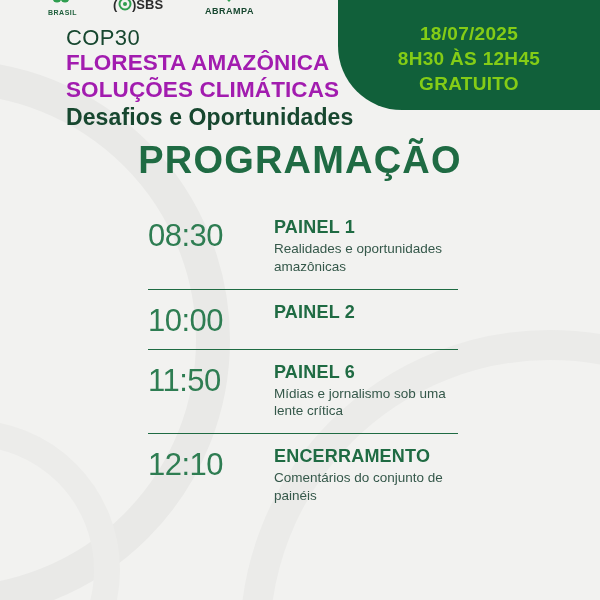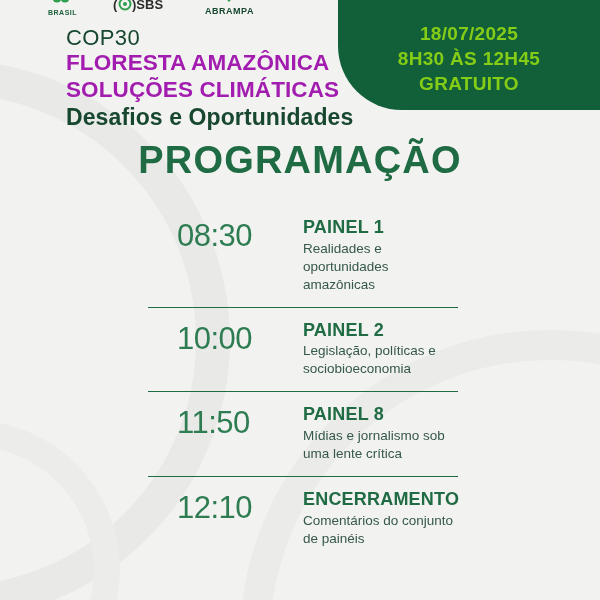--- a/index.html
+++ b/index.html
@@ -168,21 +168,20 @@
   }
   .sched-time {
     color: #2e7d52;
     font-size: 31px;
     font-weight: normal;
     letter-spacing: -0.5px;
     width: 112px;
     flex: none;
     line-height: 1;
     padding-top: 2px;
-    margin-left: 29px;
   }
   .sched-body {
     flex: 1;
   }
   .sched-title {
     color: #1f6b43;
     font-weight: bold;
     font-size: 18px;
     letter-spacing: 0.2px;
     line-height: 1.1;
@@ -253,27 +252,26 @@
     <div class="sched-time">08:30</div>
     <div class="sched-body">
       <div class="sched-title">PAINEL 1</div>
       <div class="sched-desc">Realidades e oportunidades amazônicas</div>
     </div>
   </div>
   <div class="sched-row">
     <div class="sched-time">10:00</div>
     <div class="sched-body">
       <div class="sched-title">PAINEL 2</div>
-      <div class="sched-desc">Legislação, políticas e sociobioeconomia</div>
     </div>
   </div>
   <div class="sched-row">
     <div class="sched-time">11:50</div>
     <div class="sched-body">
-      <div class="sched-title">PAINEL 8</div>
+      <div class="sched-title">PAINEL 6</div>
       <div class="sched-desc">Mídias e jornalismo sob uma lente crítica</div>
     </div>
   </div>
   <div class="sched-row">
     <div class="sched-time">12:10</div>
     <div class="sched-body">
       <div class="sched-title">ENCERRAMENTO</div>
       <div class="sched-desc">Comentários do conjunto de painéis</div>
     </div>
   </div>

